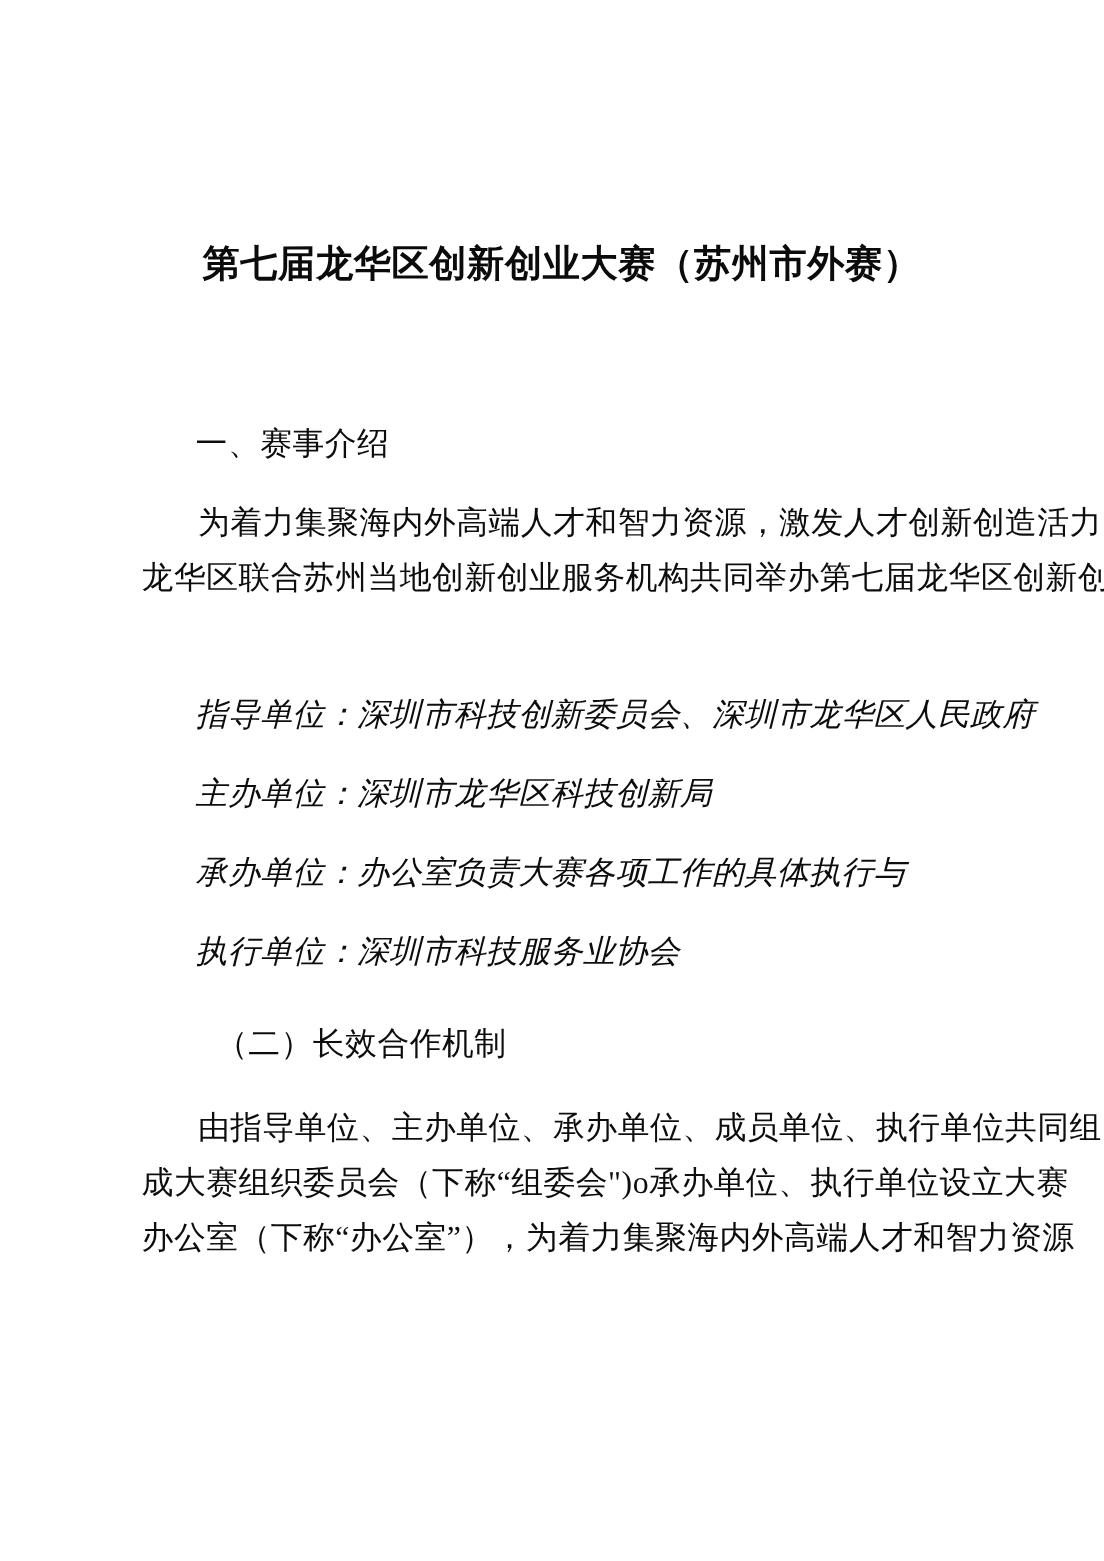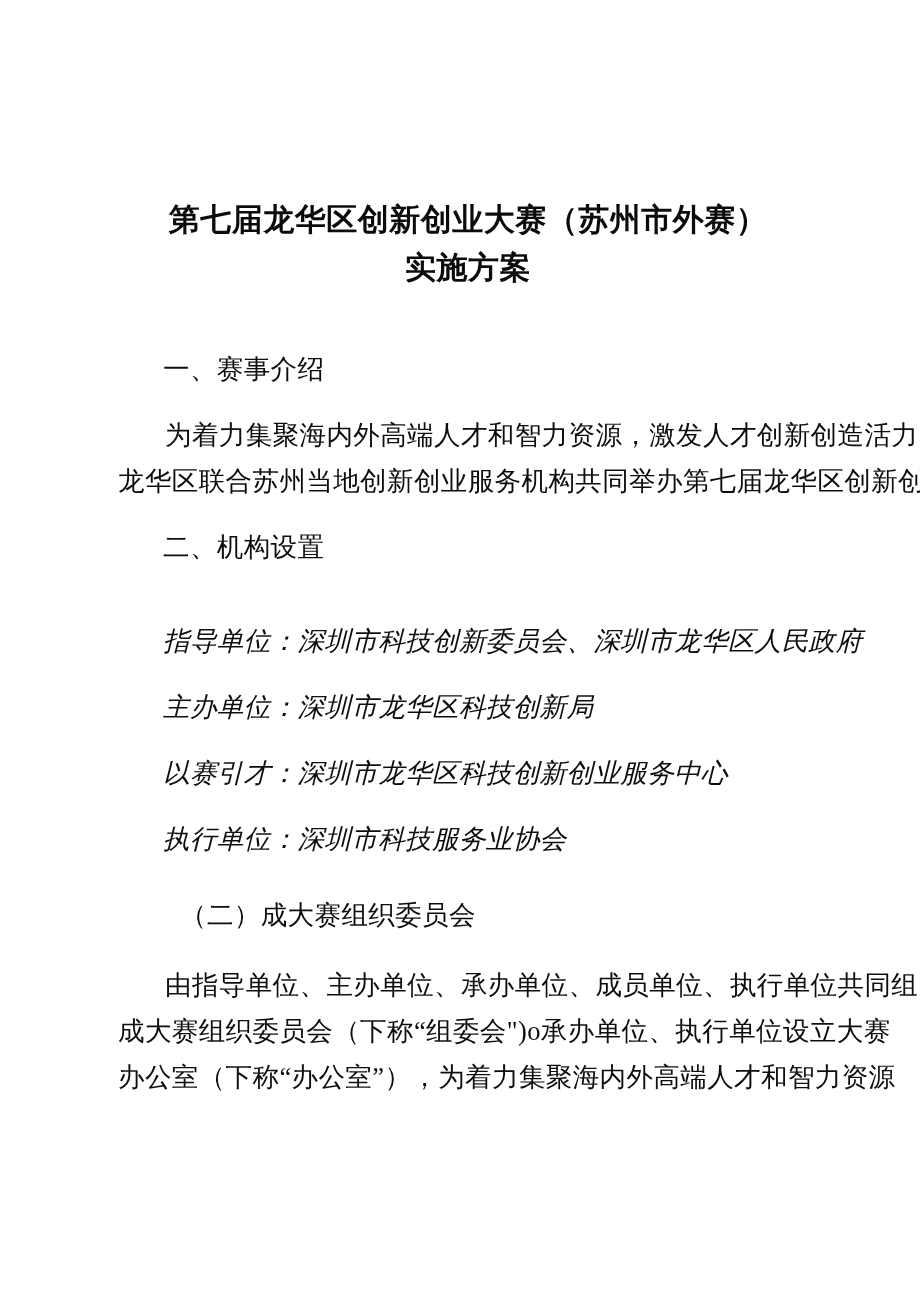--- a/index.html
+++ b/index.html
@@ -86,55 +86,53 @@
   .gap-md { height: 24px; }
   .gap-lg { height: 30px; }
 </style>
 </head>
 <body>
 
 <div class="page">
 
   <div class="doc-title">
     <span class="title-line">第七届龙华区创新创业大赛（苏州市外赛）</span>
-    <span class="title-line">实施方案</span>
   </div>
 
   <div class="body-block">
 
     <div class="ln heading">一、赛事介绍</div>
 
     <div class="gap-sm"></div>
 
     <div class="ln indent2">为着力集聚海内外高端人才和智力资源，激发人才创新创造活力，</div>
     <div class="ln flush">龙华区联合苏州当地创新创业服务机构共同举办第七届龙华区创新创</div>
 
     <div class="gap-sm"></div>
 
-    <div class="ln heading">二、机构设置</div>
 
     <div class="gap-md"></div>
 
 
     <div class="gap-md"></div>
 
     <div class="ln unit">指导单位：深圳市科技创新委员会、深圳市龙华区人民政府</div>
     <div class="gap-sm"></div>
 
     <div class="ln unit">主办单位：深圳市龙华区科技创新局</div>
     <div class="gap-sm"></div>
 
-    <div class="ln unit">以赛引才：深圳市龙华区科技创新创业服务中心</div>
+    <div class="ln unit">承办单位：办公室负责大赛各项工作的具体执行与</div>
     <div class="gap-sm"></div>
 
     <div class="ln unit">执行单位：深圳市科技服务业协会</div>
 
     <div class="gap-lg"></div>
 
-    <div class="ln subheading">（二）成大赛组织委员会</div>
+    <div class="ln subheading">（二）长效合作机制</div>
 
     <div class="gap-md"></div>
 
     <div class="ln indent2">由指导单位、主办单位、承办单位、成员单位、执行单位共同组</div>
     <div class="ln flush">成大赛组织委员会（下称“组委会")o承办单位、执行单位设立大赛</div>
     <div class="ln flush">办公室（下称“办公室”），为着力集聚海内外高端人才和智力资源</div>
 
   </div>
 
 </div>

